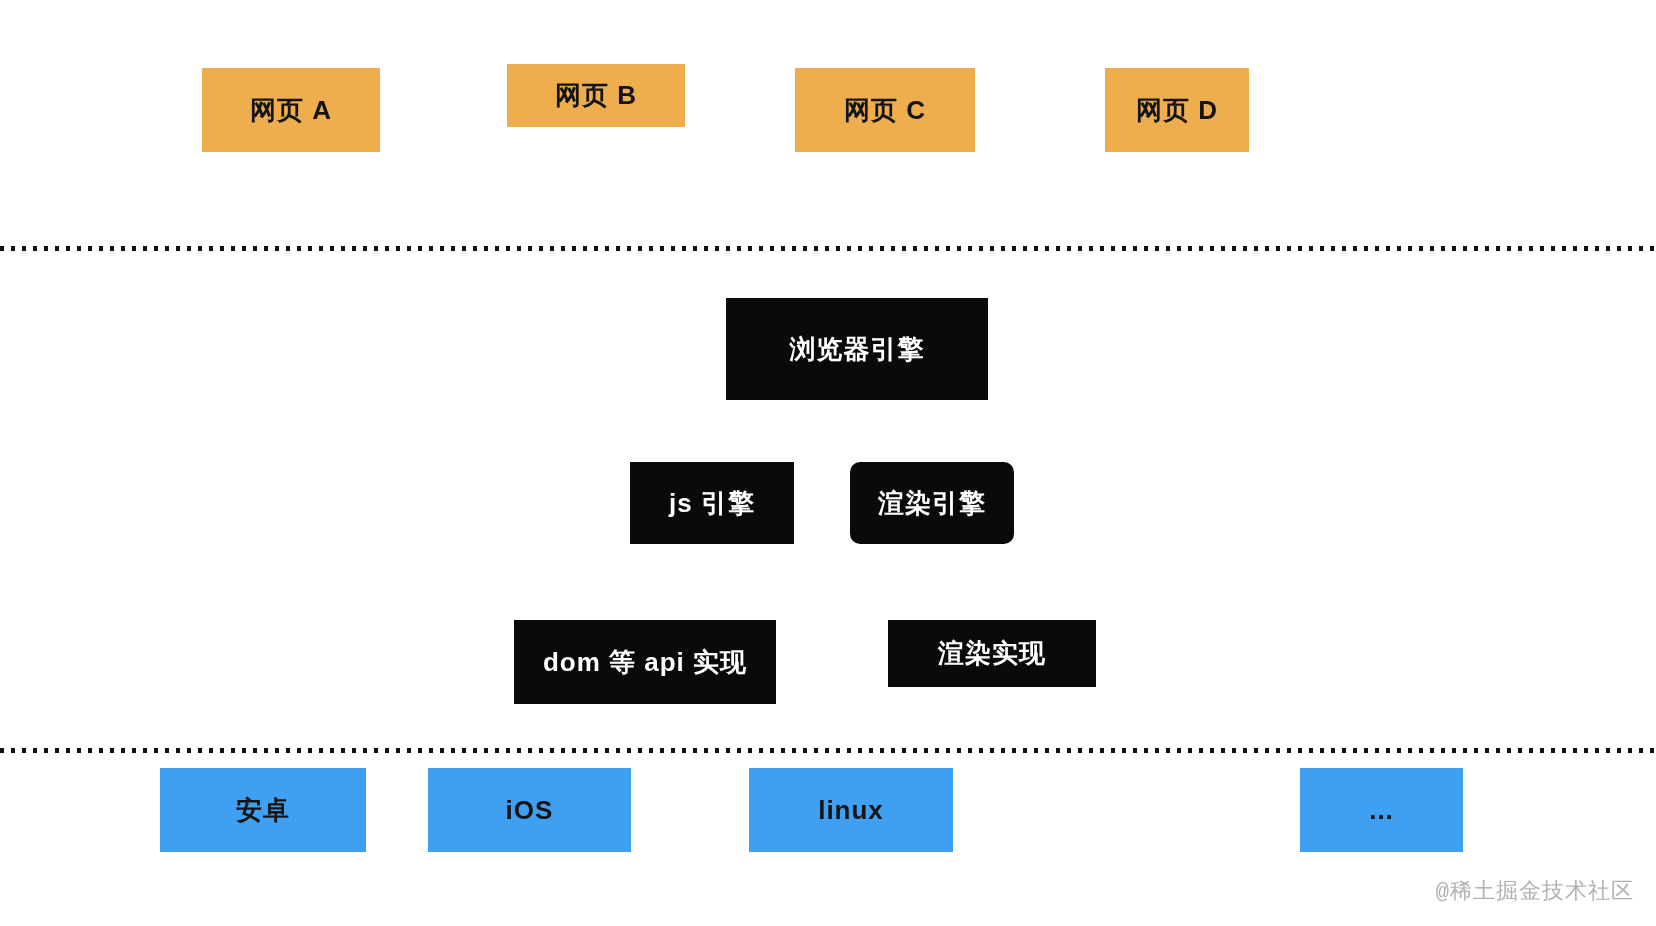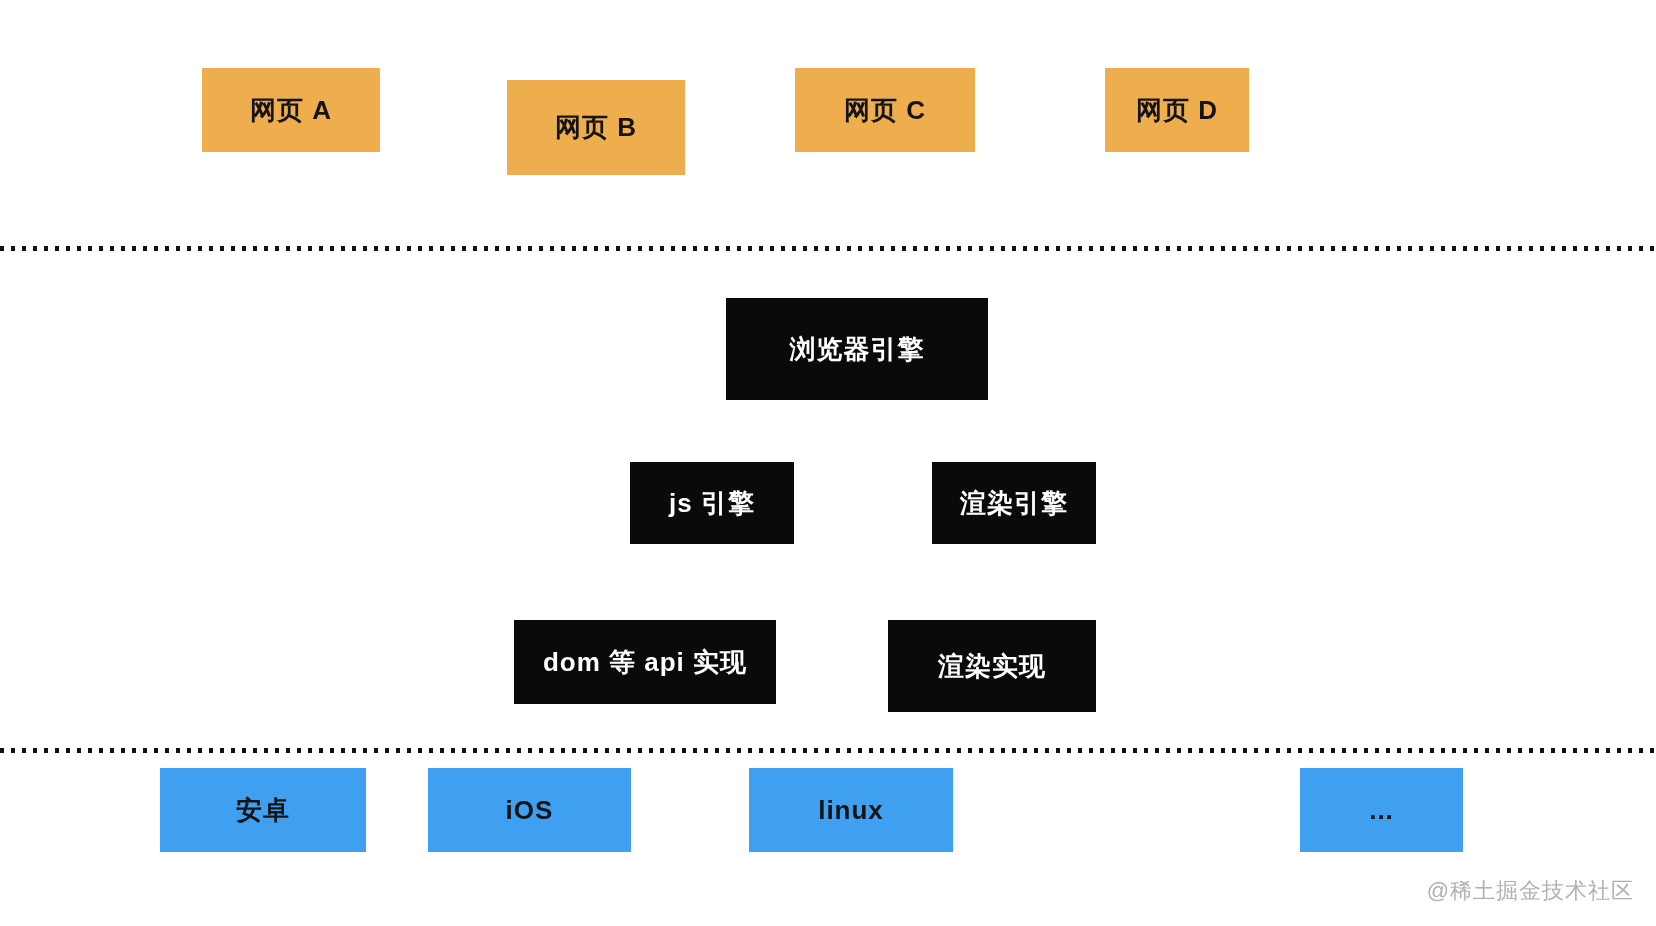--- a/index.html
+++ b/index.html
@@ -41,50 +41,51 @@
     position: absolute;
     left: 0; right: 0;
     height: 5px;
     background-image: repeating-linear-gradient(
       90deg,
       var(--dot-line, #111111) 0px, var(--dot-line, #111111) 4px,
       transparent 4px, transparent 11px);
   }
   
   .wp-a { left: 202px; top: 68px;  width: 178px; height: 84px; }
-  .wp-b { left: 507px; top: 80px;  width: 178px; height: 95px; }
+  .wp-b { left: 507px; top: 64px;  width: 178px; height: 63px; }
   .wp-c { left: 795px; top: 68px;  width: 180px; height: 84px; }
   .wp-d { left: 1105px; top: 68px; width: 144px; height: 84px; }
 
   .sep-1 { top: 246px; }
   .sep-2 { top: 748px; }
 
   .browser-engine { left: 726px; top: 298px; width: 262px; height: 102px; font-size: 28px; }
 
   .js-engine      { left: 630px; top: 462px; width: 164px; height: 82px; }
-  .render-engine  { left: 932px; top: 462px; width: 164px; height: 82px; }
+  .render-engine  { left: 850px; top: 462px; width: 164px; height: 82px; border-radius: 10px; }
 
   .dom-api        { left: 514px; top: 620px; width: 262px; height: 84px; }
-  .render-impl    { left: 888px; top: 620px; width: 208px; height: 92px; }
+  .render-impl    { left: 888px; top: 620px; width: 208px; height: 67px; }
 
   
   .pf-android { left: 160px;  top: 768px; width: 206px; height: 84px; }
   .pf-ios     { left: 428px;  top: 768px; width: 203px; height: 84px; }
   .pf-linux   { left: 710px;  top: 768px; width: 204px; height: 84px; margin-left: 39px; }
   .pf-windows { left: 1018px; top: 768px; width: 204px; height: 84px; }
   .pf-more    { left: 1300px; top: 768px; width: 163px; height: 84px; }
 
   .watermark {
     position: absolute;
     right: 22px;
     top: 876px;
     color: var(--watermark, #B3B1B0);
     font-size: 22px;
     font-weight: normal;
     letter-spacing: 1px;
+    font-family: Liberation Mono, monospace;
   }
 </style>
 </head>
 <body>
 
 <div class="stage">
 
   <div class="box orange wp-a">网页 A</div>
   <div class="box orange wp-b">网页 B</div>
   <div class="box orange wp-c">网页 C</div>

